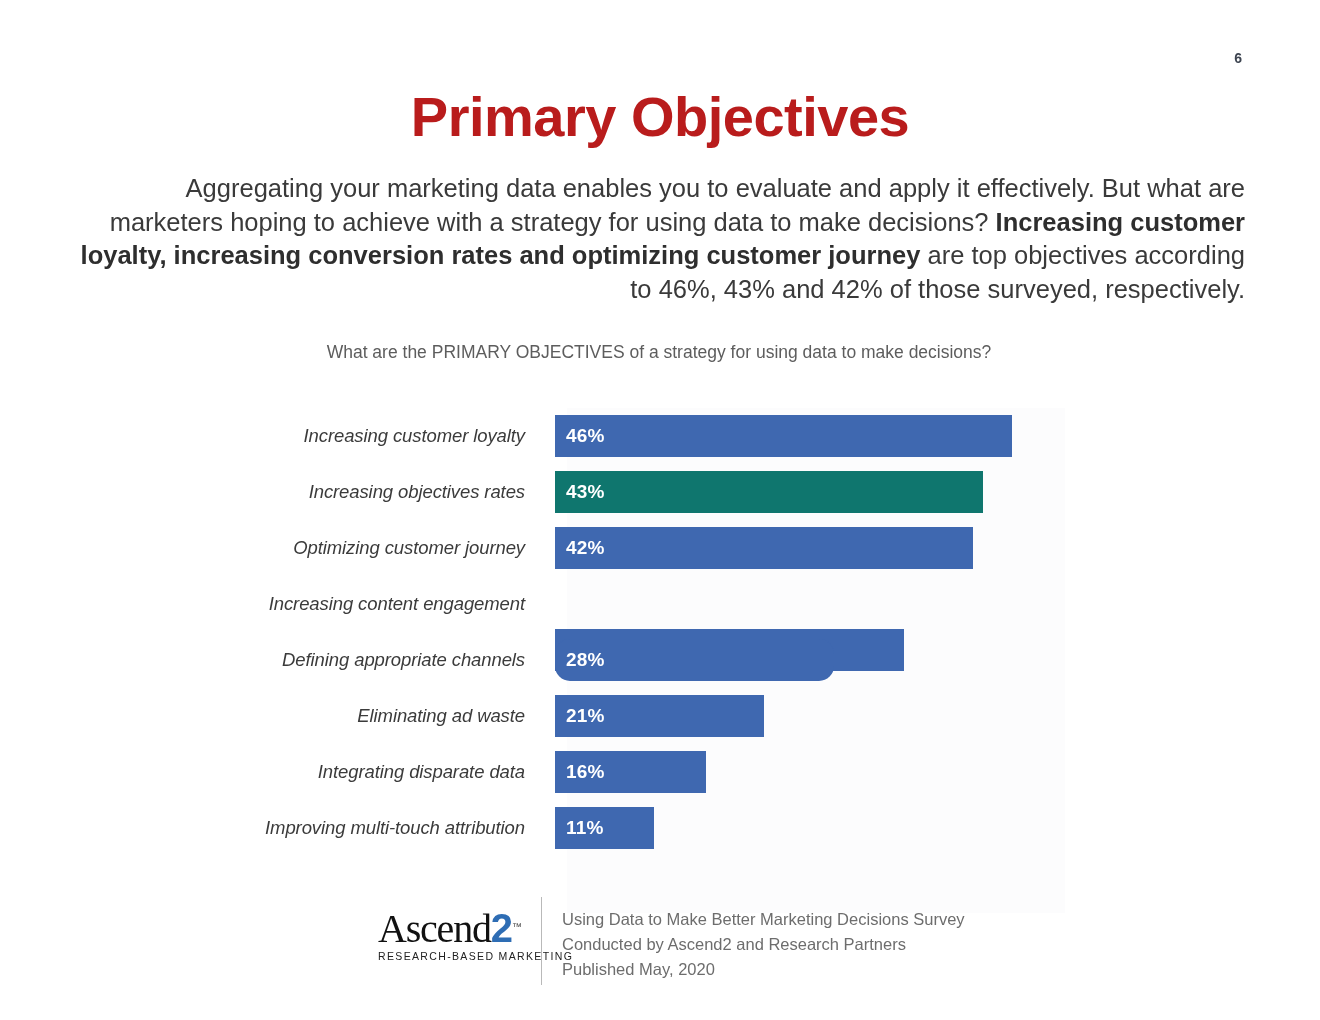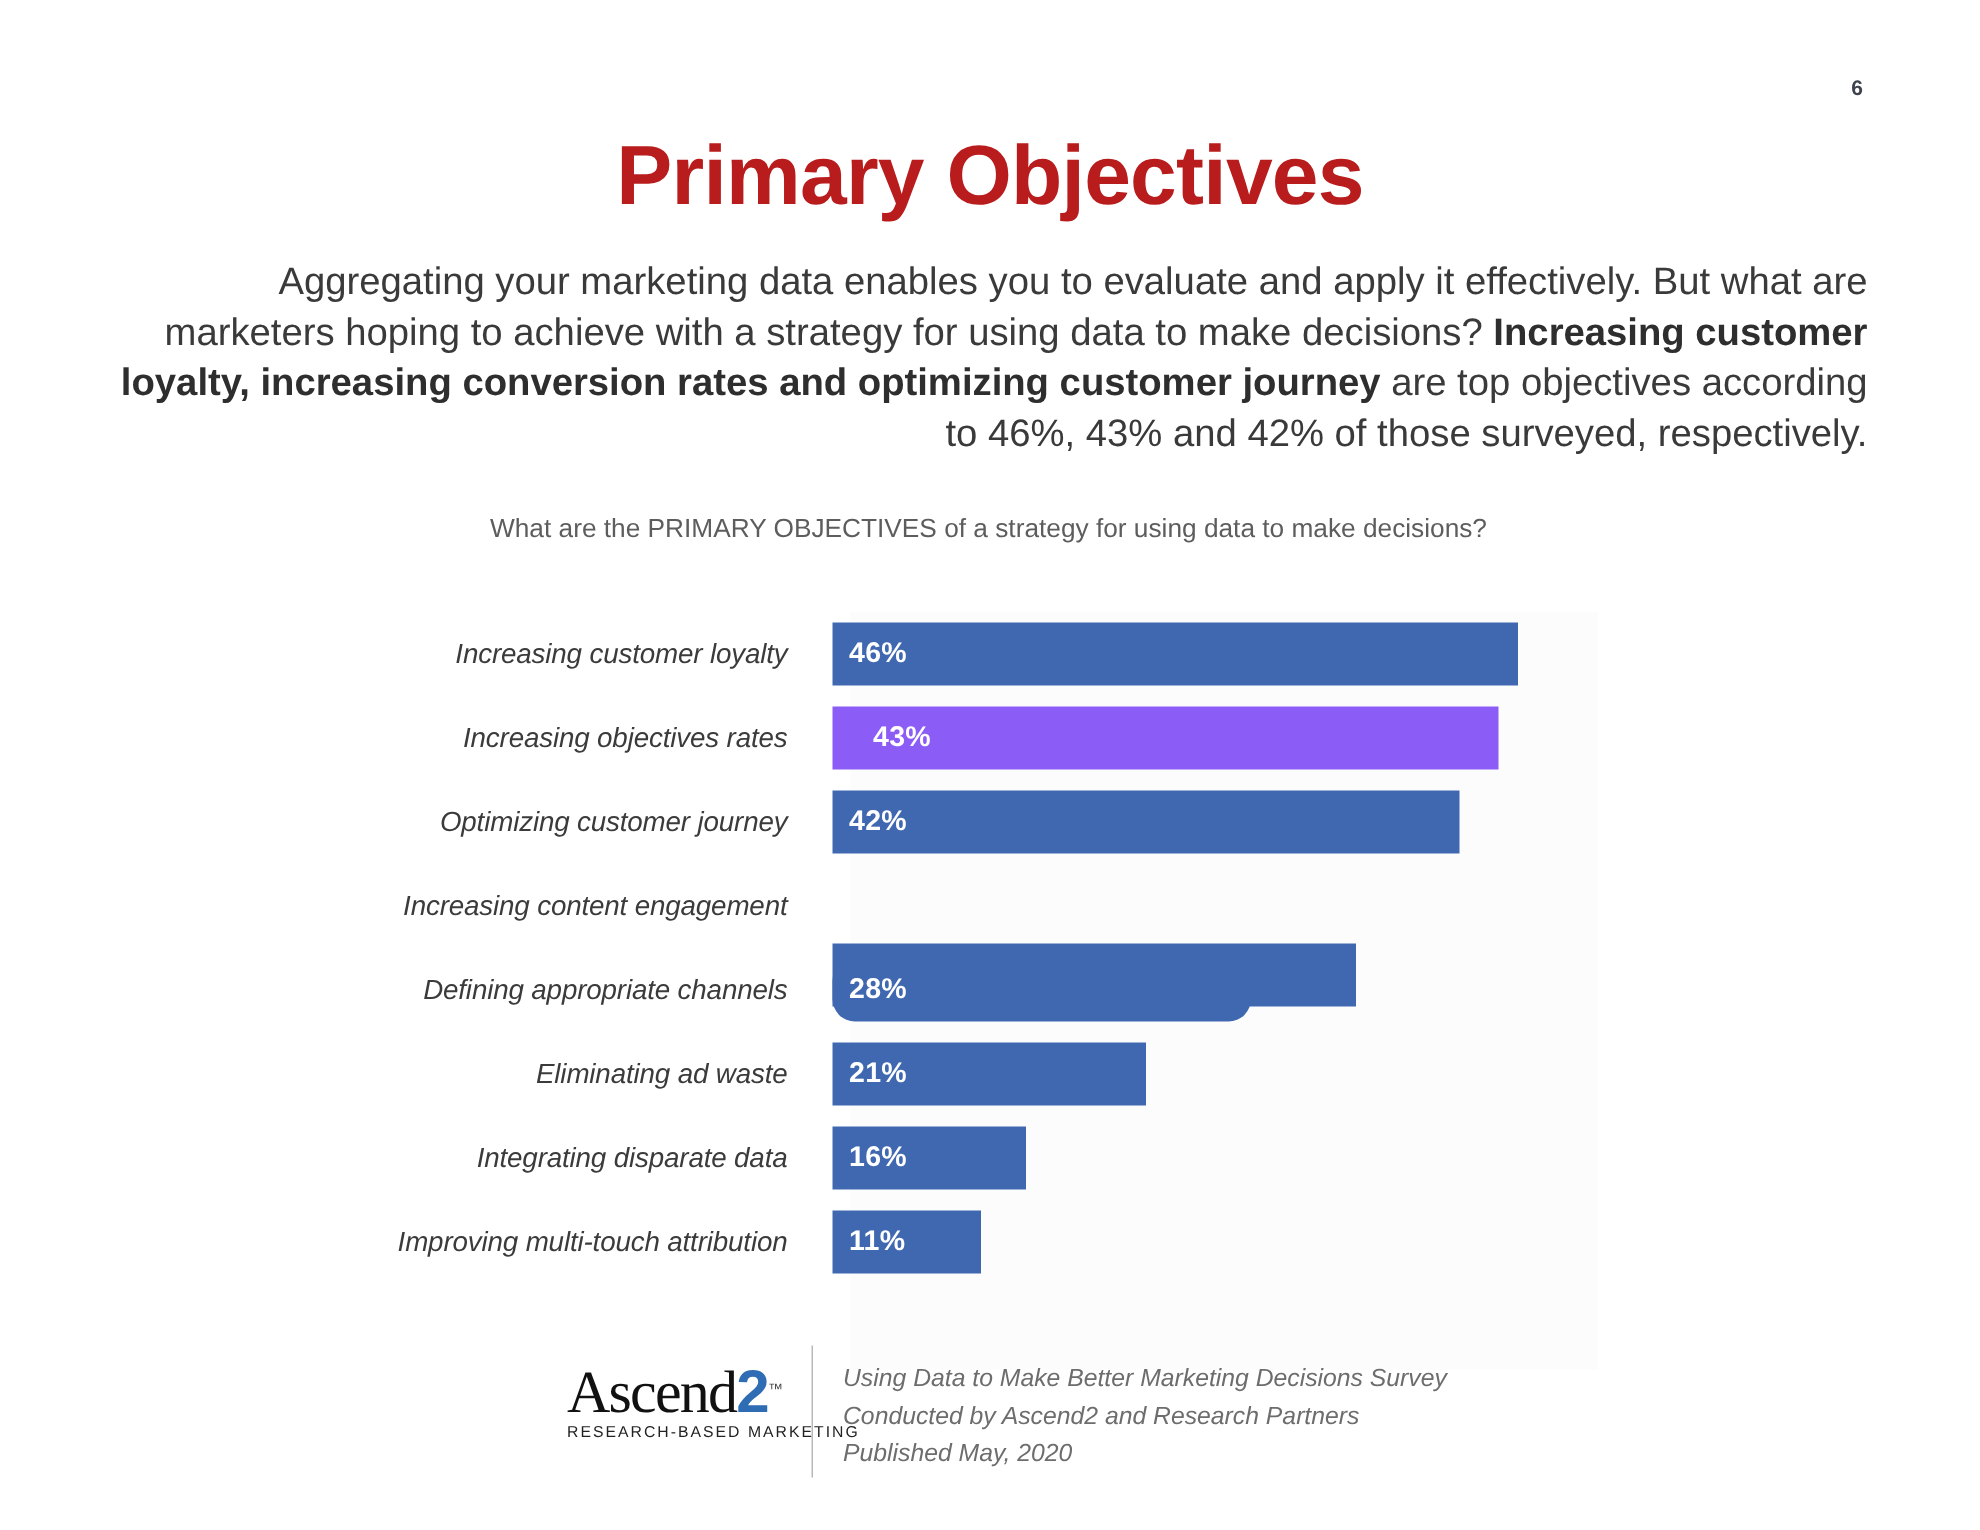--- a/index.html
+++ b/index.html
@@ -181,21 +181,20 @@
     background: #b9b9b9;
   }
   .footer-text {
     position: absolute;
     left: 184px;
     top: 10px;
     font-size: 16.5px;
     line-height: 25px;
     color: #6d6d6d;
     white-space: nowrap;
-    font-style: italic;
   }
 </style>
 </head>
 <body>
 
 <div class="page-number">6</div>
 
 <div class="slide-title">Primary Objectives</div>
 
 <div class="intro">
@@ -213,21 +212,21 @@
       <div class="bar-track">
         <div class="bar-fill" style="width: 457px; background: rgb(63, 104, 176);">
           <span class="bar-value">46%</span>
         </div>
       </div>
     </div>
 
     <div class="bar-row">
       <div class="bar-label">Increasing objectives rates</div>
       <div class="bar-track">
-        <div class="bar-fill" style="width: 428.28px; background: #8b5cf6; padding-left: 16px;">
+        <div class="bar-fill" style="width: 428.28px; background: #0f766e;">
           <span class="bar-value">43%</span>
         </div>
       </div>
     </div>
 
     <div class="bar-row">
       <div class="bar-label">Optimizing customer journey</div>
       <div class="bar-track">
         <div class="bar-fill" style="width: 418.32px; background: rgb(63, 104, 176);">
           <span class="bar-value">42%</span>
@@ -258,21 +257,21 @@
       <div class="bar-track">
         <div class="bar-fill" style="width: 209.16px; background: rgb(63, 104, 176);">
           <span class="bar-value">21%</span>
         </div>
       </div>
     </div>
 
     <div class="bar-row">
       <div class="bar-label">Integrating disparate data</div>
       <div class="bar-track">
-        <div class="bar-fill" style="width: 129px; background: rgb(63, 104, 176);">
+        <div class="bar-fill" style="width: 151px; background: rgb(63, 104, 176);">
           <span class="bar-value">16%</span>
         </div>
       </div>
     </div>
 
     <div class="bar-row">
       <div class="bar-label">Improving multi-touch attribution</div>
       <div class="bar-track">
         <div class="bar-fill" style="width: 99px; background: rgb(63, 104, 176);">
           <span class="bar-value">11%</span>

